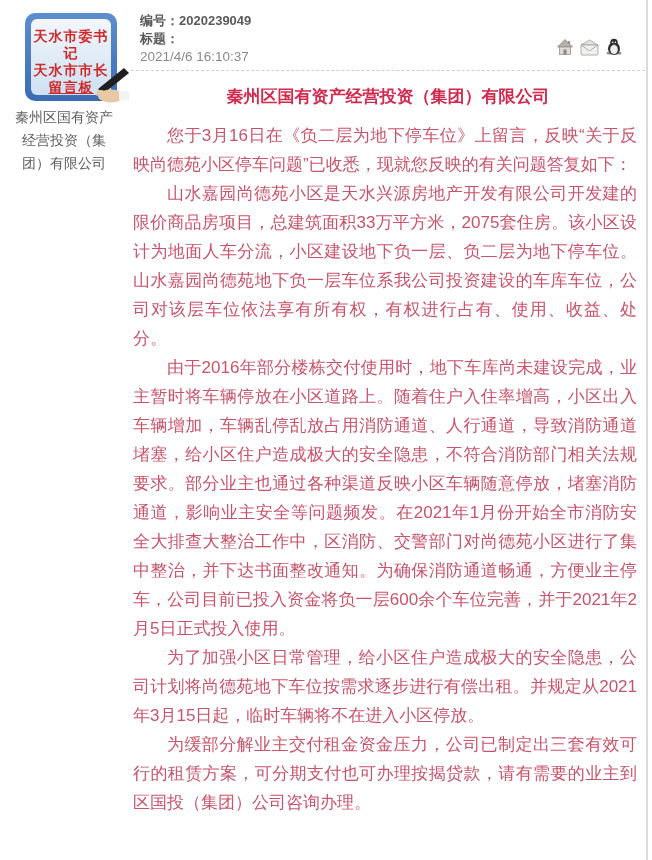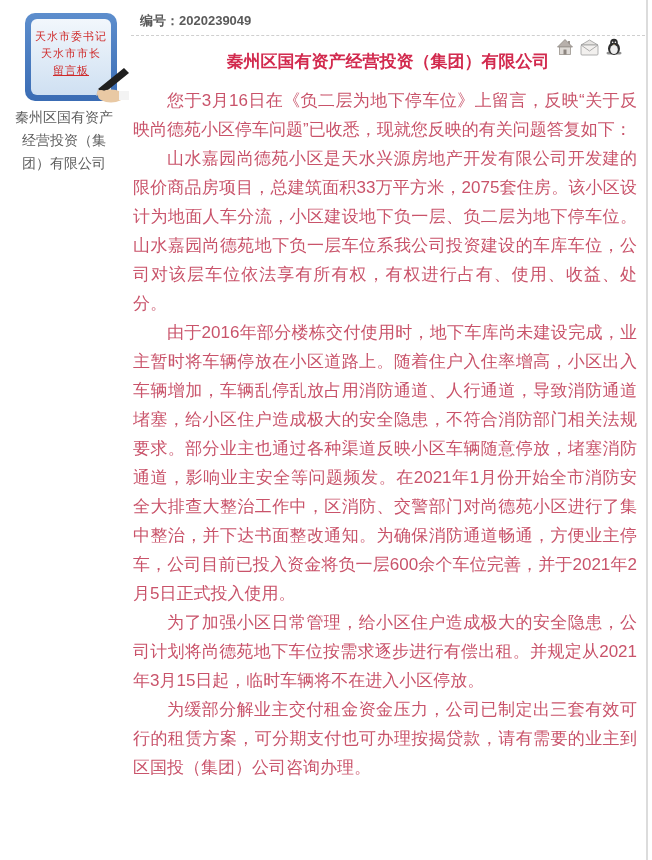--- a/index.html
+++ b/index.html
@@ -15,21 +15,21 @@
   .badge {
     position:absolute; left:25px; top:13px; width:92px; height:88px;
     background:linear-gradient(180deg,#5d8ecd 0%, #3a6cb4 100%);
     border-radius:10px; cursor:pointer;
   }
   .badge-inner {
     position:absolute; left:6px; top:6px; right:6px; bottom:6px;
     background:linear-gradient(180deg,#f2f7fc 0%, #cfe0f2 100%);
     border-radius:6px; text-align:center; padding-top:9px;
   }
-  .badge-line { font-size:11px; font-weight:normal; color:#cf2a2a; line-height:17px; letter-spacing:1px; }
+  .badge-line { font-size:14px; font-weight:bold; color:#cf2a2a; line-height:17px; letter-spacing:1px; }
   .badge-line-3 { text-decoration:underline; }
   .hand-pen { position:absolute; right:-12px; bottom:-6px; }
   .org-name {
     position:absolute; left:12px; top:106px; width:104px;
     text-align:center; font-size:14px; line-height:23px; color:#5c5c5c;
   }
 
   
   .content { position:absolute; left:131px; top:0; width:514px; height:860px; }
   .meta { position:relative; padding:12px 0 0 9px; color:#5a5a5a; font-size:13px; }
@@ -73,20 +73,22 @@
         </svg>
       </span>
     </div>
     <div class="org-name">秦州区国有资产经营投资（集团）有限公司</div>
   </aside>
 
   <main class="content">
 
     <div class="meta">
       <div class="meta-line"><span>编号：</span><span>2020239049</span></div>
+      <div class="meta-line"><span>标题：</span></div>
+      <div class="meta-date">2021/4/6 16:10:37</div>
 
       <div class="share-icons">
         <span>
           <svg width="18" height="18" viewBox="0 0 18 18">
             <rect x="12" y="3" width="2" height="5" fill="#9a938d"></rect>
             <polygon points="9,1.5 16.5,9 1.5,9" fill="#b7b0ab" stroke="#8d8680" stroke-width="0.8"></polygon>
             <rect x="3.5" y="9" width="11" height="7.5" fill="#dedad6" stroke="#9a938d" stroke-width="0.8"></rect>
             <rect x="7.5" y="11.5" width="3" height="5" fill="#8d8680"></rect>
           </svg>
         </span>

